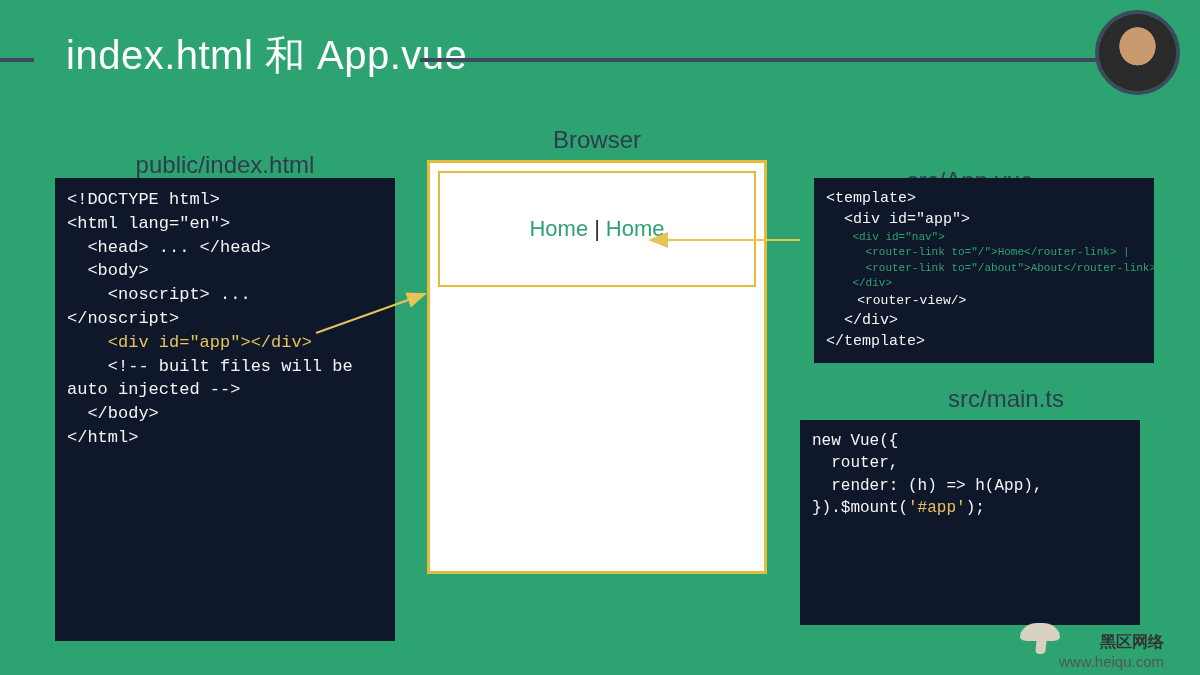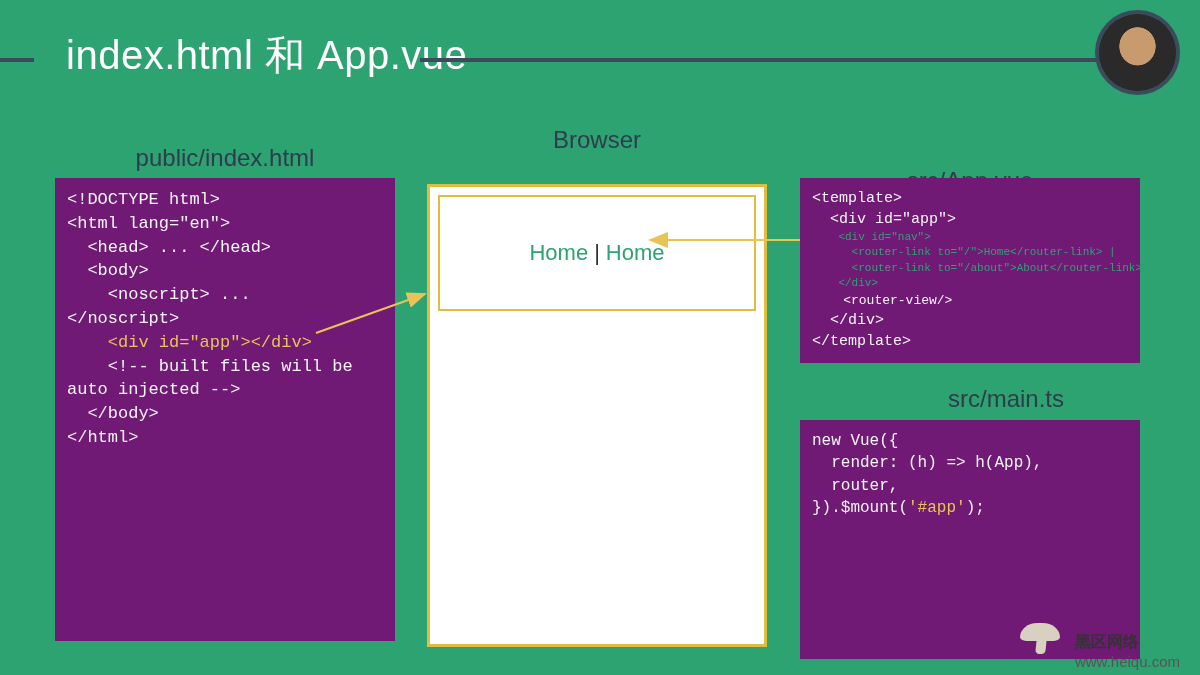--- a/index.html
+++ b/index.html
@@ -56,37 +56,37 @@
     }
     .panel-title {
       position: absolute;
       font-size: 24px;
       font-weight: 300;
       color: #2e3c4d;
       text-align: center;
     }
     .code-panel {
       position: absolute;
-      background: #701a75;
+      background: #0f172a;
       padding: 10px 12px;
       font-family: Consolas, "Courier New", monospace;
       font-size: 17px;
       line-height: 1.4;
       color: #f5f5f5;
       white-space: pre;
     }
-    .code-panel.small { font-size: 15px; }
+    .code-panel.small { font-size: 15px; margin-left: 14px; }
     .hl-yellow { color: #e8c358; }
     .hl-green { color: #2ea372; }
     .browser-panel {
       position: absolute;
-      top: 184px;
+      top: 160px;
       left: 427px;
       width: 340px;
-      height: 463px;
+      height: 414px;
       background: #ffffff;
       border: 3px solid #e0bc3f;
     }
     .browser-inner {
       position: absolute;
       top: 8px;
       left: 8px;
       right: 8px;
       height: 116px;
       border: 2px solid #e0bc3f;
@@ -103,25 +103,25 @@
       position: absolute;
       top: 0;
       left: 0;
       width: 1200px;
       height: 675px;
       pointer-events: none;
     }
     .watermark {
       position: absolute;
       bottom: 5px;
-      right: 20px;
+      right: 36px;
       font-size: 12px;
       color: #444;
       font-family: Arial, sans-serif;
-      text-align: left;
+      text-align: right;
     }
     .mushroom {
       position: absolute;
       bottom: 22px;
       right: 140px;
       width: 40px;
       height: 40px;
     }
     .mushroom-cap {
       position: absolute;
@@ -147,37 +147,37 @@
 <body>
 
 <div class="title-line-left"></div>
 <h1 class="page-title">index.html 和 App.vue</h1>
 <div class="title-line-right"></div>
 
 <div class="avatar">
   <div class="avatar-face"></div>
 </div>
 
-<div class="panel-title" style="top:144px; left:55px; width:340px;">public/index.html</div>
+<div class="panel-title" style="top:151px; left:55px; width:340px;">public/index.html</div>
 <div class="code-panel" style="top:178px; left:55px; width:340px; height:463px;" id="left-code"><div class="">&lt;!DOCTYPE html&gt;</div><div class="">&lt;html lang="en"&gt;</div><div class="">  &lt;head&gt; ... &lt;/head&gt;</div><div class="">  &lt;body&gt;</div><div class="">    &lt;noscript&gt; ...</div><div class="">&lt;/noscript&gt;</div><div class="hl-yellow">    &lt;div id="app"&gt;&lt;/div&gt;</div><div class="">    &lt;!-- built files will be</div><div class="">auto injected --&gt;</div><div class="">  &lt;/body&gt;</div><div class="">&lt;/html&gt;</div></div>
 
 <div class="panel-title" style="top:126px; left:427px; width:340px;">Browser</div>
 <div class="browser-panel">
   <div class="browser-inner">
     <span class="home">Home</span>
     <span class="sep">|</span>
     <span class="about">Home</span>
   </div>
 </div>
 
 <div class="panel-title" style="top:143px; left:800px; width:340px;margin-top:24px;">src/App.vue</div>
 <div class="code-panel small" style="top:178px; left:800px; width:340px; height:185px;" id="appvue-code"><div class="" style="">&lt;template&gt;</div><div class="" style="">  &lt;div id="app"&gt;</div><div class="hl-green" style="font-size:11px;">    &lt;div id="nav"&gt;</div><div class="hl-green" style="font-size:11px;">      &lt;router-link to="/"&gt;Home&lt;/router-link&gt; |</div><div class="hl-green" style="font-size:11px;">      &lt;router-link to="/about"&gt;About&lt;/router-link&gt;</div><div class="hl-green" style="font-size:11px;">    &lt;/div&gt;</div><div class="" style="font-size:13px;">    &lt;router-view/&gt;</div><div class="" style="">  &lt;/div&gt;</div><div class="" style="">&lt;/template&gt;</div></div>
 
 <div class="panel-title" style="top:385px; left:836px; width:340px;">src/main.ts</div>
-<div class="code-panel" style="top:420px; left:800px; width:340px; height:239px; font-size:16px;" id="main-code"><div class="">new Vue({</div><div class="">  render: (h) =&gt; h(App),</div><div class="">  router,</div><div><span class="">}).$mount(</span><span class="hl-yellow">'#app'</span><span class="">);</span></div></div>
+<div class="code-panel" style="top:420px; left:800px; width:340px; height:205px; font-size:16px;" id="main-code"><div class="">new Vue({</div><div class="">  router,</div><div class="">  render: (h) =&gt; h(App),</div><div><span class="">}).$mount(</span><span class="hl-yellow">'#app'</span><span class="">);</span></div></div>
 
 <svg class="arrow-svg">
   <defs>
     <marker id="arrowhead" markerWidth="10" markerHeight="8" refX="9" refY="4" orient="auto">
       <polygon points="0 0, 10 4, 0 8" fill="#e8c358"></polygon>
     </marker>
   </defs>
   <line x1="316" y1="333" x2="425" y2="294" stroke="#e8c358" stroke-width="2" marker-end="url(#arrowhead)"></line>
   <line x1="800" y1="240" x2="650" y2="240" stroke="#e8c358" stroke-width="2" marker-end="url(#arrowhead)"></line>
 </svg>

